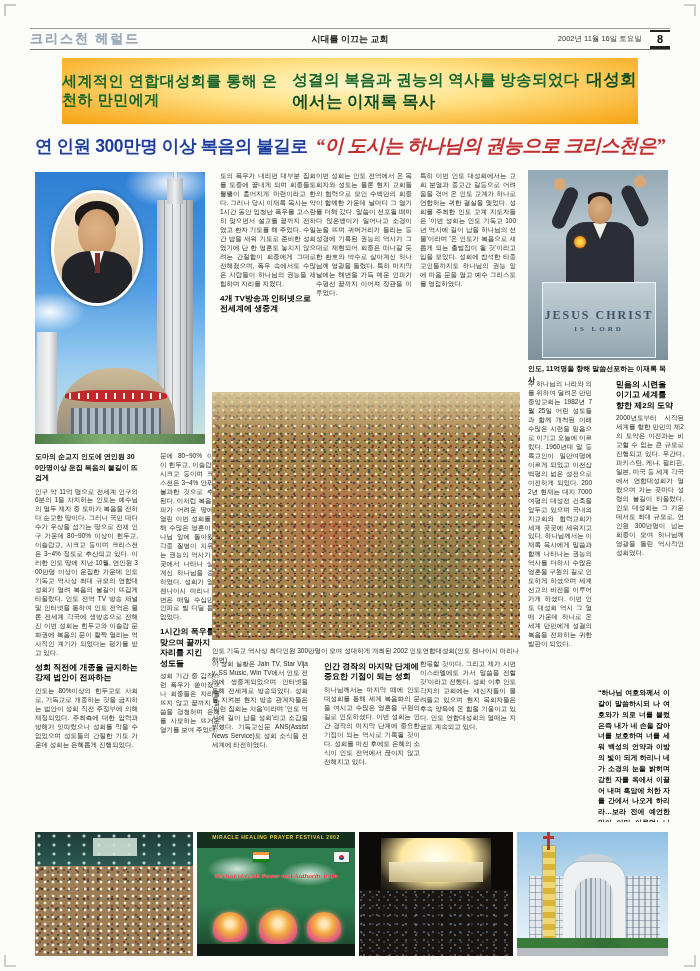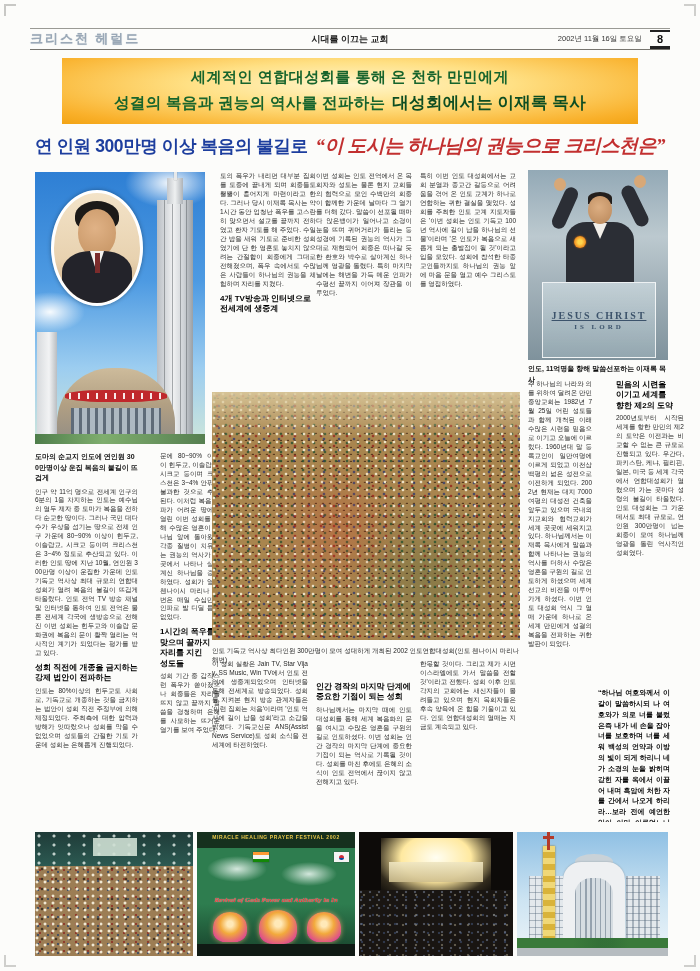--- a/index.html
+++ b/index.html
@@ -20,21 +20,21 @@
        color:#9aa8b6;letter-spacing:2px;text-shadow:0 0 1px #c9d2da;}
   .hdr-center{position:absolute;left:0;right:0;text-align:center;font-size:9px;font-weight:bold;color:#222;}
   .hdr-right{margin-left:auto;display:flex;align-items:center;gap:8px;}
   .hdr-date{font-size:7.5px;color:#333;position:relative;}
   .page-num{font-size:11px;font-weight:bold;color:#111;border-top:2px solid #222;
        border-bottom:3px solid #222;padding:0 7px;line-height:14px;}
 
   
   .banner{left:62px;top:58px;width:576px;height:66px;
        background:radial-gradient(ellipse at 50% 40%, #fff6cc 0%, #ffe084 40%, #f9b02a 85%, #f2a314 100%);
-       display:flex;flex-direction:column;align-items:center;justify-content:center;gap:5px;}
+       display:flex;flex-direction:row;align-items:center;justify-content:center;gap:5px;}
   .ban1{font-size:15px;font-weight:bold;color:#17642c;letter-spacing:.5px;}
   .ban2{font-size:15.5px;font-weight:bold;color:#17642c;letter-spacing:.3px;}
   .ban2 .suffix{font-family:"Liberation Serif",serif;color:#0d4d22;font-size:16.5px;margin-left:7px;}
 
   .subhead{left:35px;top:130px;width:630px;height:32px;display:flex;align-items:center;
        justify-content:center;gap:8px;white-space:nowrap;}
   .sh-blue{font-size:17.5px;font-weight:bold;color:#1d3e9e;letter-spacing:-.4px;}
   .sh-red{font-family:"Liberation Serif",serif;font-style:italic;font-weight:bold;
        font-size:19px;color:#c23030;letter-spacing:-.5px;}
 
@@ -84,21 +84,21 @@
   .p-arm{position:absolute;width:14px;height:44px;background:#2b2e35;border-radius:7px;}
   .p-arm.l{left:30px;top:16px;transform:rotate(24deg);}
   .p-arm.r{left:100px;top:14px;transform:rotate(-26deg);}
   .p-hand{position:absolute;width:12px;height:13px;border-radius:50%;background:#d8a877;}
   .p-hand.l{left:26px;top:8px;} .p-hand.r{left:106px;top:5px;}
   .p-flower{position:absolute;left:46px;top:66px;width:12px;height:12px;border-radius:50%;
       background:radial-gradient(circle,#ffd54d 25%,#f08a1d 70%);box-shadow:0 0 2px #c96a00;}
   .p-glass{position:absolute;left:14px;top:112px;width:112px;height:74px;
       background:linear-gradient(180deg,rgba(220,232,236,.55),rgba(170,190,198,.45));
       border:1px solid rgba(255,255,255,.8);display:flex;flex-direction:column;align-items:center;justify-content:center;gap:2px;}
-  .p-glass .g1{font-family:"Liberation Serif",serif;font-weight:bold;font-size:10px;letter-spacing:2px;color:#29415c;opacity:.85;text-decoration:underline;}
+  .p-glass .g1{font-family:"Liberation Serif",serif;font-weight:bold;font-size:12px;letter-spacing:2px;color:#29415c;opacity:.85;}
   .p-glass .g2{font-family:"Liberation Serif",serif;font-weight:bold;font-size:7px;letter-spacing:3px;color:#29415c;opacity:.85;}
 
   
   .crowdphoto{left:212px;top:392px;width:308px;height:248px;overflow:hidden;
       background-color:#a9854e;
       background-image:
         linear-gradient(180deg,rgba(219,202,158,.9) 0px,rgba(219,202,158,0) 46px),
         radial-gradient(circle at 40% 55%, rgba(210,60,40,.25), transparent 30%),
         radial-gradient(circle at 70% 75%, rgba(40,90,50,.25), transparent 30%),
         radial-gradient(circle at 2px 2px, rgba(240,230,204,.95) 1px, transparent 1.7px),
@@ -119,21 +119,21 @@
   .p1{left:35px;width:158px;background:#8c744e;}
   .p1-ceil{position:absolute;left:0;top:0;width:100%;height:34px;
       background:linear-gradient(180deg,#1f3b38,#2c5a52);
       background-image:radial-gradient(circle at 4px 4px,rgba(230,240,235,.8) 1px,transparent 2px),linear-gradient(180deg,#1f3b38,#2c5a52);
       background-size:15px 9px,100% 100%;}
   .p1-screen{position:absolute;left:58px;top:6px;width:44px;height:18px;background:#cfe0d4;opacity:.9;}
   .p1-crowd{position:absolute;left:0;top:34px;width:100%;height:90px;}
   .p2{left:197px;width:158px;background:linear-gradient(180deg,#16301e 0 16px,#2e7d4f 16px 58%,#17402a 100%);}
   .p2-banner{position:absolute;left:0;top:2px;width:100%;text-align:center;
       font-size:5px;font-weight:bold;color:#e8c84a;letter-spacing:.6px;}
-  .p2-red{position:absolute;left:2px;top:64px;width:154px;text-align:center;font-family:"Liberation Serif",serif;
+  .p2-red{position:absolute;left:2px;top:40px;width:154px;text-align:center;font-family:"Liberation Serif",serif;
       font-style:italic;font-weight:bold;font-size:7px;color:#e03030;text-shadow:0 0 1px #fff;}
   .p2-cloud{position:absolute;background:radial-gradient(closest-side,rgba(240,250,245,.85),rgba(240,250,245,0));border-radius:50%;}
   .lotus{position:absolute;bottom:14px;width:34px;height:30px;border-radius:50% 50% 35% 35%;
       background:radial-gradient(circle at 50% 40%,#ffe9b8 12%,#f2a93c 40%,#de4f8a 78%,#b63a6c 100%);box-shadow:0 0 5px rgba(255,180,120,.7);}
   .p2-floor{position:absolute;left:0;bottom:0;width:100%;height:12px;background:#101a14;}
   .flag-in{position:absolute;left:56px;top:20px;width:16px;height:10px;
       background:linear-gradient(180deg,#ff9933 0 33%,#f4f4f4 33% 66%,#138808 66% 100%);box-shadow:0 0 1px #333;}
   .flag-kr{position:absolute;right:6px;top:20px;width:15px;height:10px;background:#f4f4f4;box-shadow:0 0 1px #333;}
   .flag-kr::before{content:"";position:absolute;left:5px;top:2.5px;width:5px;height:5px;border-radius:50%;
       background:linear-gradient(180deg,#cd2e3a 0 50%,#0047a0 50% 100%);}
@@ -182,21 +182,21 @@
     <span class="hdr-center">시대를 이끄는 교회</span>
     <span class="hdr-right">
       <span class="hdr-date">2002년 11월 16일 토요일</span>
       <span class="page-num">8</span>
     </span>
   </div>
 
   <div class="abs banner">
     <div class="ban1">세계적인 연합대성회를 통해 온 천하 만민에게</div>
     <div class="ban2">
-      <span>성결의 복음과 권능의 역사를 전파하는</span><span class="suffix">대성회에서는 이재록 목사</span>
+      <span>성결의 복음과 권능의 역사를 방송되었다</span><span class="suffix">대성회에서는 이재록 목사</span>
     </div>
   </div>
 
   <div class="abs subhead">
     <span class="sh-blue">연 인원 300만명 이상 복음의 불길로</span>
     <span class="sh-red">“이 도시는 하나님의 권능으로 크리스천은”</span>
   </div>
 
   <div class="abs leftphoto">
     <div class="cloud" style="left:90px;top:-14px;width:90px;height:50px;"></div>
@@ -268,21 +268,21 @@
     <p class="bt">2000년도부터 시작된 세계를 향한 만민의 제2의 도약은 이전과는 비교할 수 없는 큰 규모로 진행되고 있다. 우간다, 파키스탄, 케냐, 필리핀, 일본, 미국 등 세계 각국에서 연합대성회가 열렸으며 가는 곳마다 성령의 불길이 타올랐다. 인도 대성회는 그 가운데서도 최대 규모로, 연인원 300만명이 넘는 회중이 모여 하나님께 영광을 돌린 역사적인 성회였다.</p>
   </div>
   <div class="abs quote" style="left:598px;top:688px;width:72px;height:134px;overflow:hidden;">“하나님 여호와께서 이같이 말씀하시되 나 여호와가 의로 너를 불렀은즉 내가 네 손을 잡아 너를 보호하며 너를 세워 백성의 언약과 이방의 빛이 되게 하리니 네가 소경의 눈을 밝히며 갇힌 자를 옥에서 이끌어 내며 흑암에 처한 자를 간에서 나오게 하리라…보라 전에 예언한 일이 이미 이루었느니라 이제 내가 새 일을 고하노라”(사 42:5-9절)</div>
 
   <div class="abs crowdphoto"></div>
   <div class="abs capline" style="left:212px;top:646px;width:308px;">인도 기독교 역사상 최다인원 300만명이 모여 성대하게 개최된 2002 인도연합대성회(인도 첸나이시 마리나해변)</div>
 
   <div class="col" style="left:212px;top:660px;width:96px;height:162px;">
     <p class="bt">이 성회 실황은 Jain TV, Star Vijay, SS Music, Win TV에서 인도 전역에 생중계되었으며 인터넷을 통해 전세계로 방송되었다. 성회를 지켜본 현지 방송 관계자들은 '이런 집회는 처음'이라며 '인도 역사에 길이 남을 성회'라고 소감을 밝혔다. 기독교신문 ANS(Assist News Service)도 성회 소식을 전세계에 타전하였다.</p>
   </div>
-  <div class="col" style="left:316px;top:660px;width:96px;height:162px;margin-top:20px;">
+  <div class="col" style="left:324px;top:660px;width:96px;height:162px;">
     <p class="ch" style="margin-top:2px;">인간 경작의 마지막 단계에 중요한 기점이 되는 성회</p>
     <p class="bt">하나님께서는 마지막 때에 인도 대성회를 통해 세계 복음화의 문을 여시고 수많은 영혼을 구원의 길로 인도하셨다. 이번 성회는 인간 경작의 마지막 단계에 중요한 기점이 되는 역사로 기록될 것이다. 성회를 마친 후에도 은혜의 소식이 인도 전역에서 끊이지 않고 전해지고 있다.</p>
   </div>
   <div class="col" style="left:420px;top:660px;width:96px;height:162px;">
     <p class="bt">한몫할 것이다. 그리고 제가 시면 이스라엘에도 가서 말씀을 전할 것'이라고 전했다. 성회 이후 인도 각지의 교회에는 새신자들이 몰려들고 있으며 현지 목회자들은 후속 양육에 온 힘을 기울이고 있다. 인도 연합대성회의 열매는 지금도 계속되고 있다.</p>
   </div>
 
   <div class="bp p1">
     <div class="p1-ceil"></div>
     <div class="p1-screen"></div>

